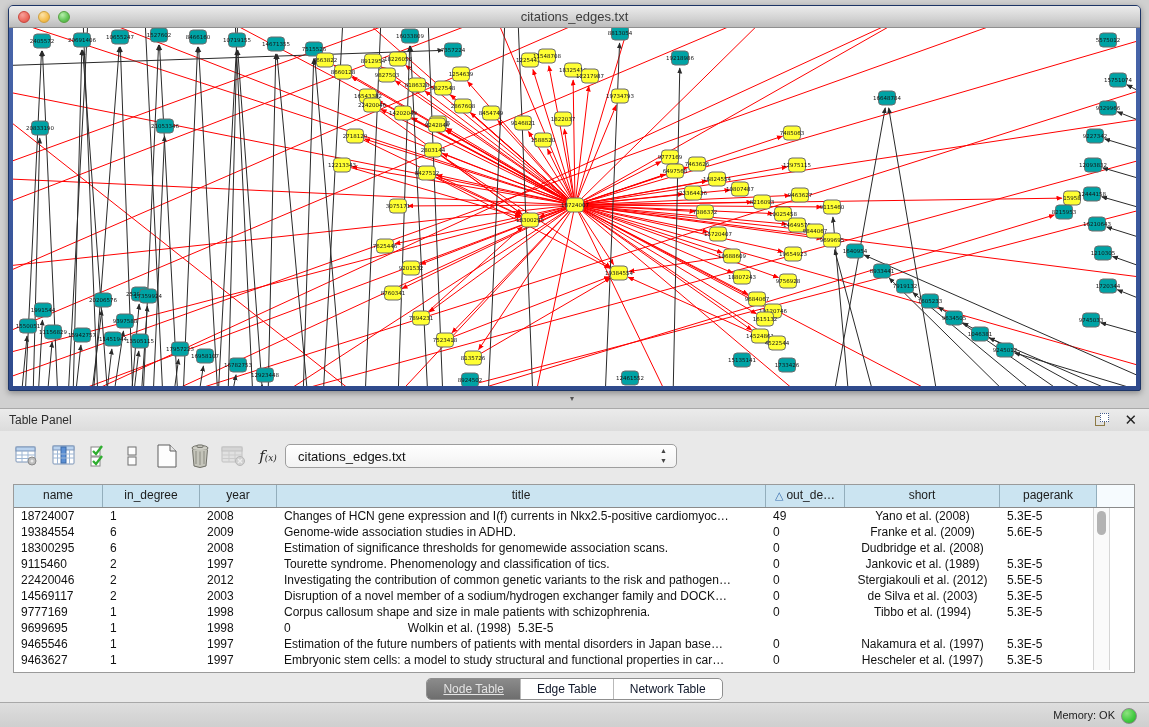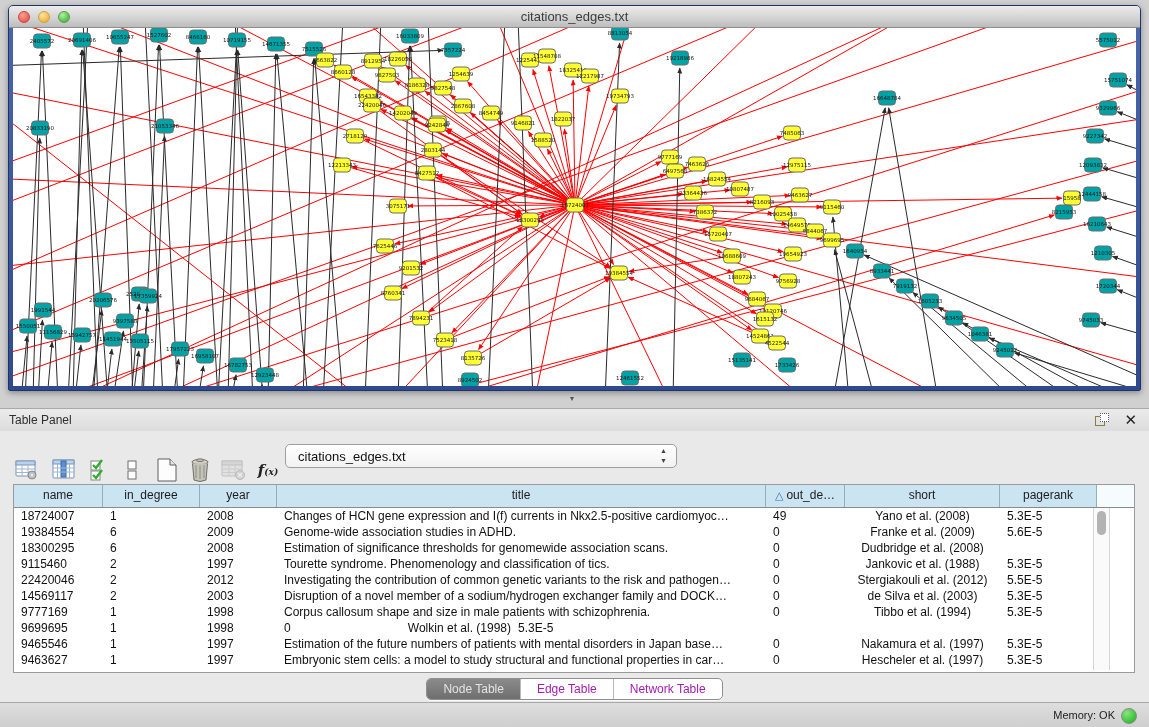--- a/index.html
+++ b/index.html
@@ -51,21 +51,21 @@
   .float-icon{position:absolute;right:40px;top:4px;width:14px;height:14px;cursor:pointer;}
   .float-icon .sq1{position:absolute;left:0;top:3px;width:8px;height:8px;border:1.5px solid #8d7a45;}
   .float-icon .sq2{position:absolute;left:5px;top:0;width:7px;height:7px;border:1.5px dotted #445b8d;background:#fff;}
   .close-icon{position:absolute;right:12px;top:2px;font-size:15px;font-weight:bold;color:#222;cursor:pointer;}
   .panel-body{
     position:absolute;left:0;top:431px;width:1149px;height:271px;
     background:#e9e9e9;box-sizing:border-box;
   }
   
   .toolbar{position:absolute;left:12px;top:10px;height:32px;}
-  .tb-btn{position:absolute;top:14px;width:30px;height:30px;border:none;background:transparent;padding:0;cursor:pointer;font-weight:bold;}
+  .tb-btn{position:absolute;top:0;width:30px;height:30px;border:none;background:transparent;padding:0;cursor:pointer;}
   .tb-btn svg{display:block;margin:auto;}
   .fx{font-family:"DejaVu Serif","Liberation Serif",serif;font-style:italic;font-size:15px;color:#222;}
   .fx small{font-size:9px;}
   .combo{
     position:absolute;left:273px;top:3px;width:392px;height:24px;
     background:linear-gradient(180deg,#ffffff,#f2f2f2);
     border:1px solid #9e9e9e;border-radius:5px;box-sizing:border-box;
     font-size:13px;color:#111;cursor:pointer;
   }
   .combo .val{position:absolute;left:12px;top:4px;}
@@ -94,25 +94,25 @@
   
   .tabs{
     position:absolute;left:0;right:0;top:247px;text-align:center;
   }
   .seg{
     display:inline-flex;border:1px solid #8f8f8f;border-radius:5px;overflow:hidden;
     background:#ffffff;box-shadow:0 1px 0 rgba(255,255,255,.7);
   }
   .seg button{
     border:none;background:transparent;height:20px;padding:0 16px;
-    font-size:12px;color:#a21caf;cursor:pointer;border-right:1px solid #b9b9b9;
+    font-size:12px;color:#0f172a;cursor:pointer;border-right:1px solid #b9b9b9;
     font-family:inherit;
   }
   .seg button:last-child{border-right:none;}
-  .seg button.sel{background:linear-gradient(180deg,#8b8b8b,#6e6e6e);color:#e4e4e4;}
+  .seg button.sel{background:linear-gradient(180deg,#8b8b8b,#6e6e6e);color:#e4e4e4;text-decoration:underline;}
   
   .statusbar{
     position:absolute;left:0;top:702px;width:1149px;height:25px;
     background:linear-gradient(180deg,#dedede,#cfcfcf);
     border-top:1px solid #a8a8a8;box-sizing:border-box;
   }
   .statusbar .mem{position:absolute;right:34px;top:6px;font-size:11px;color:#222;}
   .statusbar .dot{
     position:absolute;right:12px;top:5px;width:14px;height:14px;border-radius:50%;
     background:radial-gradient(circle at 35% 30%,#8ee27f,#3ec93e 60%,#2fa62f);
@@ -896,21 +896,21 @@
           <div class="td" style="width: 79px;">0</div>
           <div class="td center" style="width: 155px;">Dudbridge et al. (2008)</div>
           <div class="td" style="width: 97px; margin-top: 24px;">5.9E-5</div>
         </div>
         <div class="trow">
           <div class="td" style="width: 89px;">9115460</div>
           <div class="td" style="width: 97px;">2</div>
           <div class="td" style="width: 77px;">1997</div>
           <div class="td" style="width: 489px;">Tourette syndrome. Phenomenology and classification of tics.</div>
           <div class="td" style="width: 79px;">0</div>
-          <div class="td center" style="width: 155px;">Jankovic et al. (1988)</div>
+          <div class="td center" style="width: 155px;">Jankovic et al. (1989)</div>
           <div class="td" style="width: 97px;">5.3E-5</div>
         </div>
         <div class="trow">
           <div class="td" style="width: 89px;">22420046</div>
           <div class="td" style="width: 97px;">2</div>
           <div class="td" style="width: 77px;">2012</div>
           <div class="td" style="width: 489px;">Investigating the contribution of common genetic variants to the risk and pathogen…</div>
           <div class="td" style="width: 79px;">0</div>
           <div class="td center" style="width: 155px;">Stergiakouli et al. (2012)</div>
           <div class="td" style="width: 97px;">5.5E-5</div>

